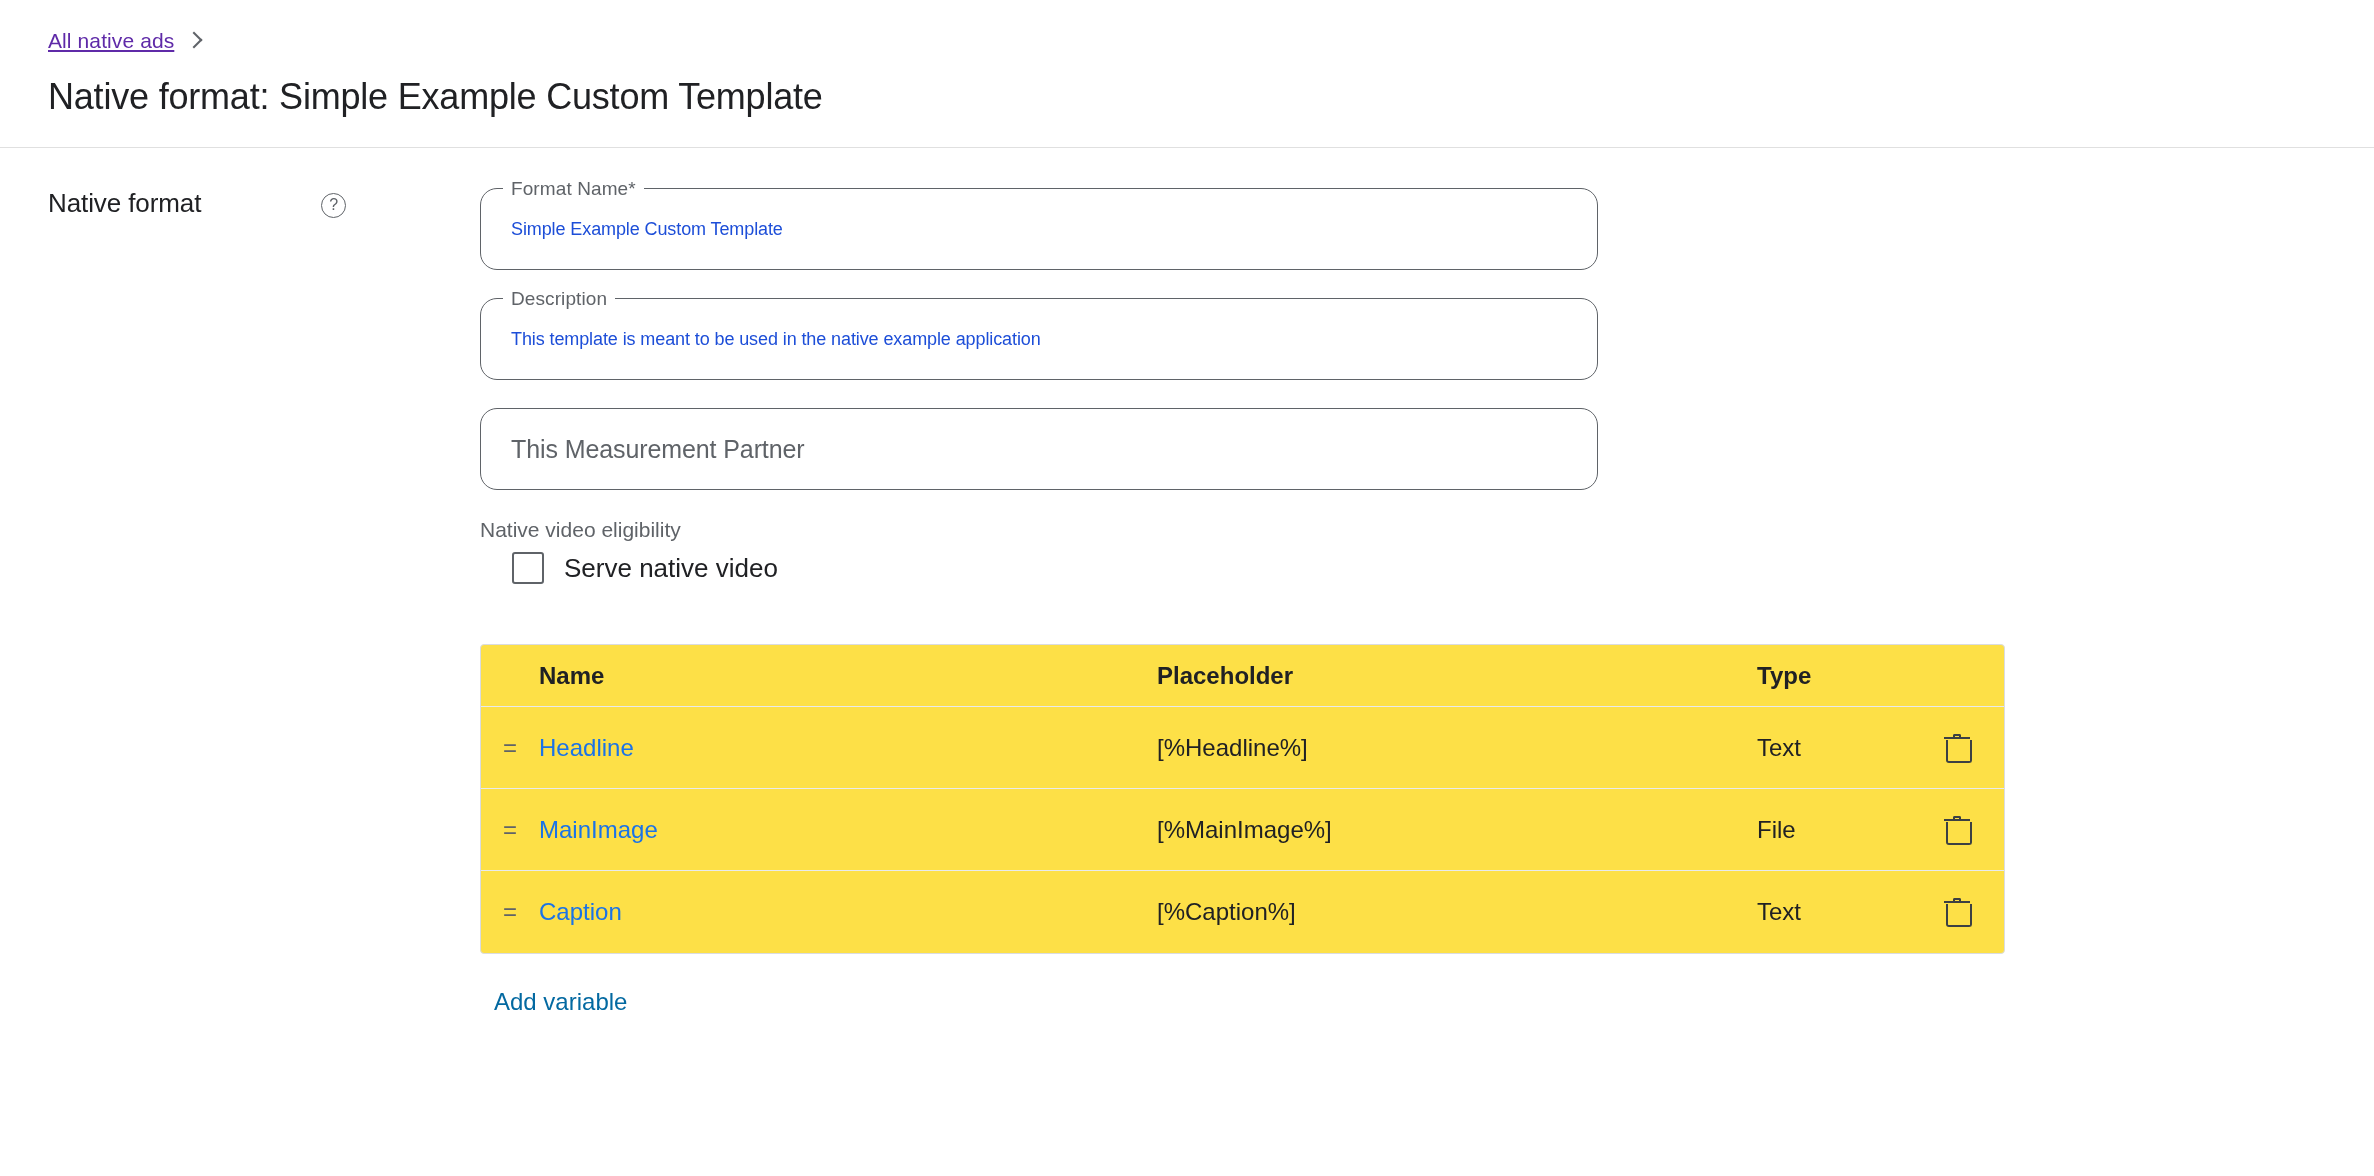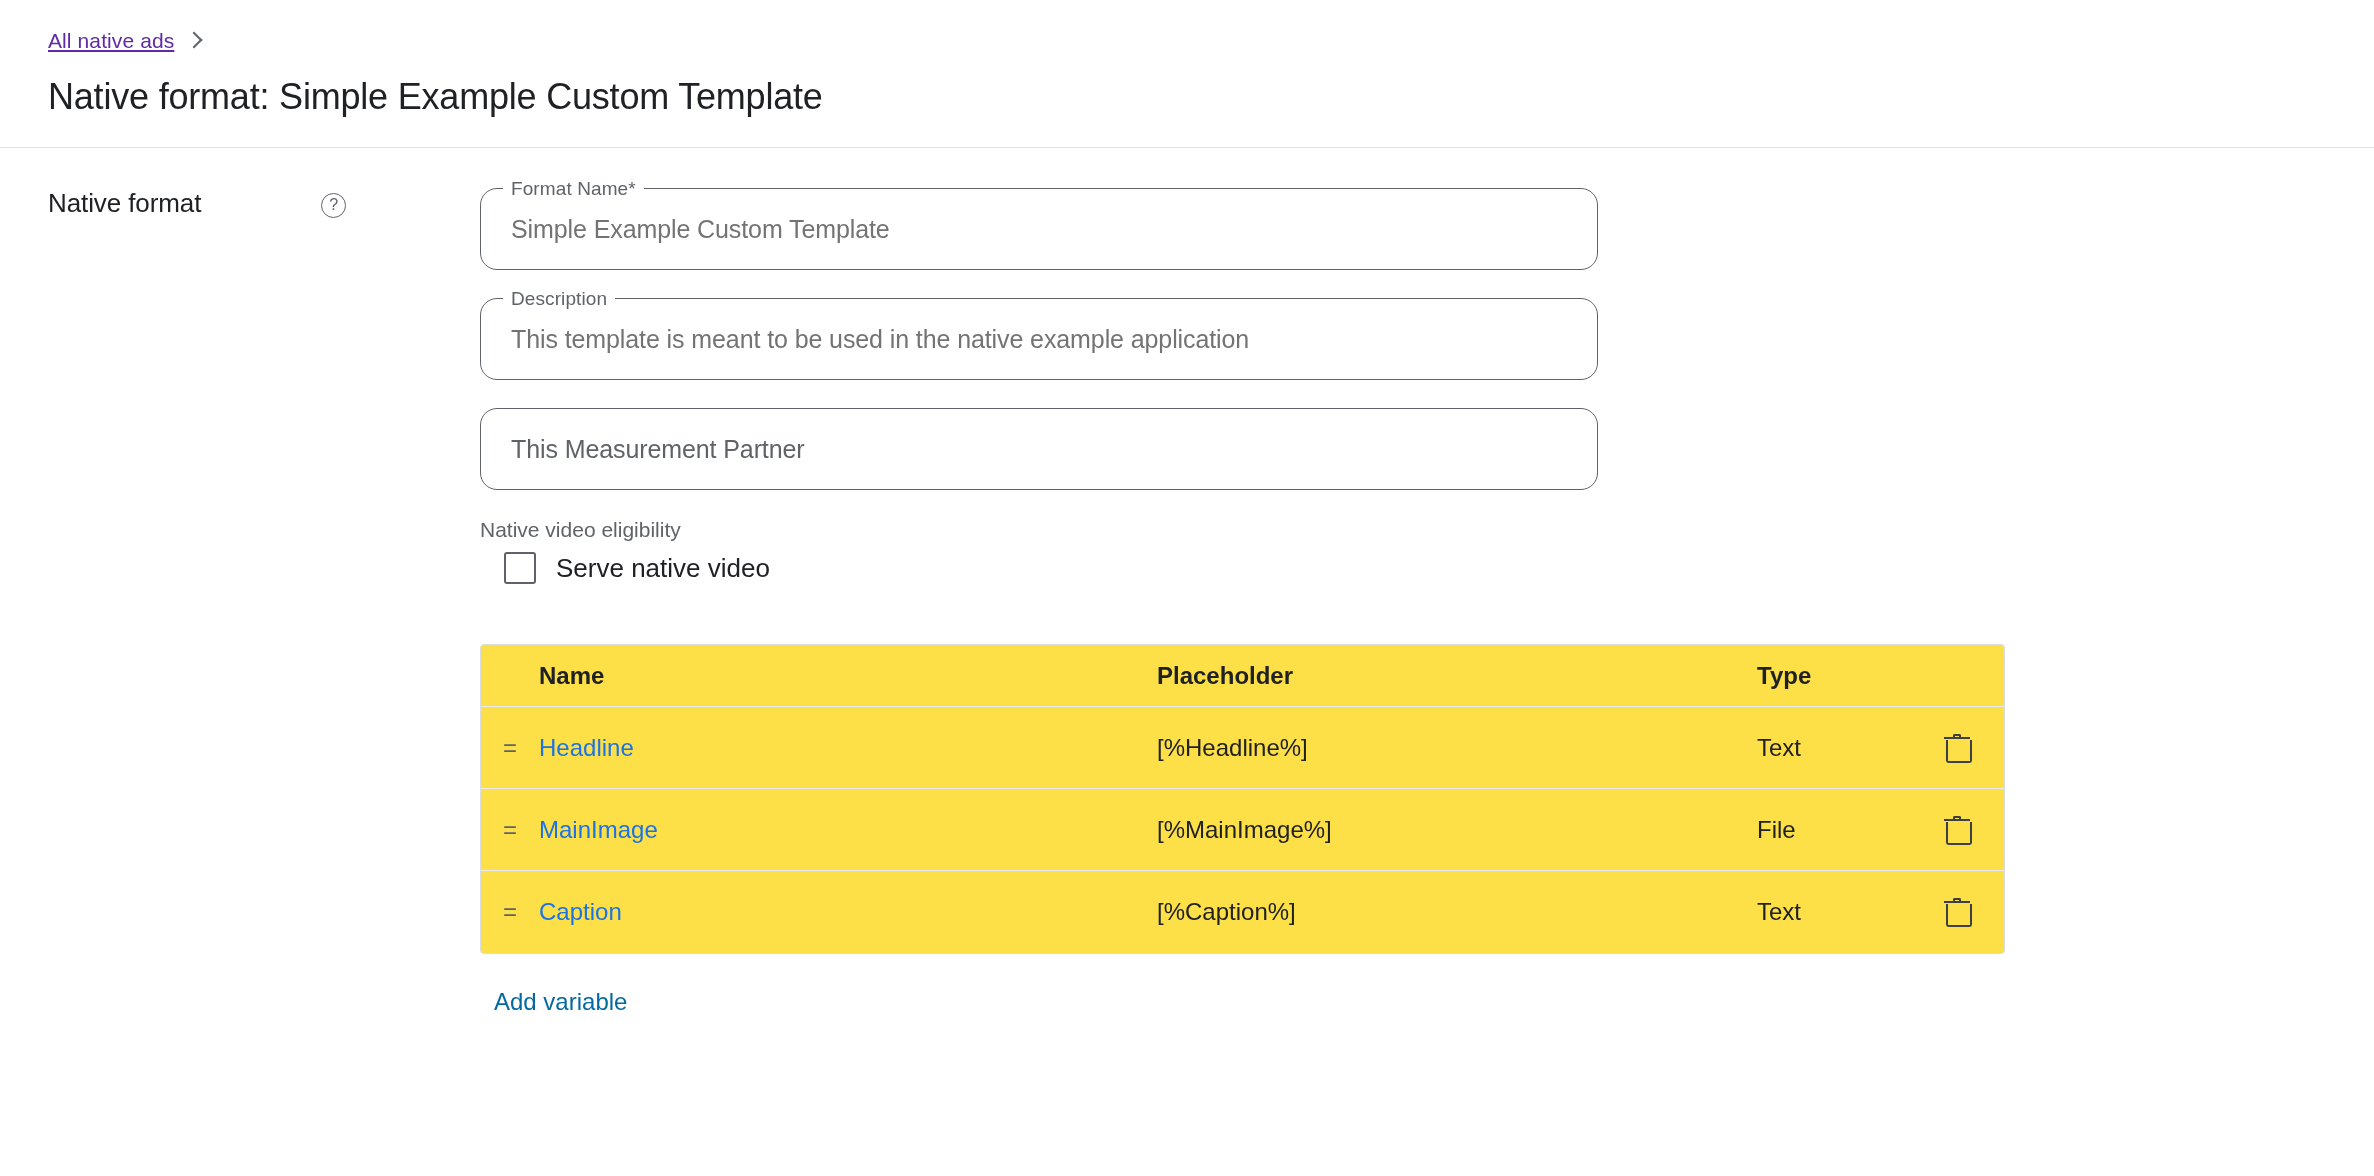--- a/index.html
+++ b/index.html
@@ -108,41 +108,41 @@
     position: absolute;
     top: -11px;
     left: 22px;
     background: #fff;
     padding: 0 8px;
     font-size: 19px;
     color: #5f6368;
     letter-spacing: 0.1px;
   }
   .field-value {
-    font-size: 25px;
-    color: #737373;
+    font-size: 18px;
+    color: #1d4ed8;
     letter-spacing: -0.1px;
   }
   .field-placeholder {
     font-size: 25px;
     color: #5f6368;
     letter-spacing: -0.1px;
   }
 
   
   .sublabel {
     font-size: 21px;
     color: #5f6368;
     margin: 12px 0 10px 0;
   }
   .checkbox-row {
     display: flex;
     align-items: center;
     gap: 20px;
-    margin-left: 24px;
+    margin-left: 32px;
     margin-bottom: 60px;
   }
   .checkbox {
     width: 32px;
     height: 32px;
     border: 2.4px solid #5f6368;
     border-radius: 3px;
     background: #fff;
     cursor: pointer;
   }

